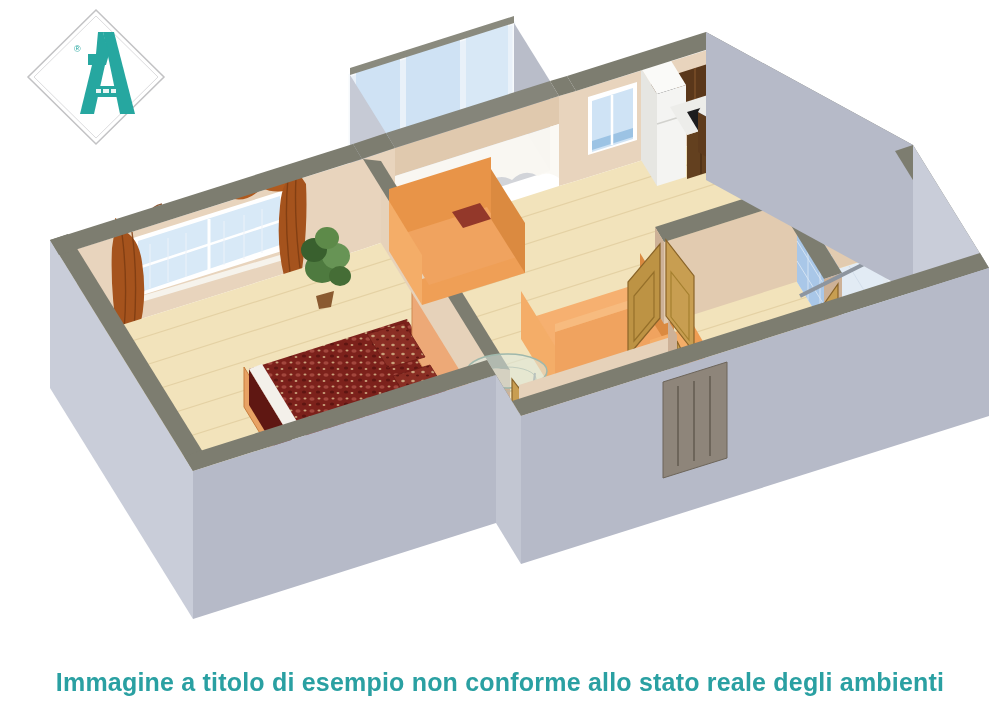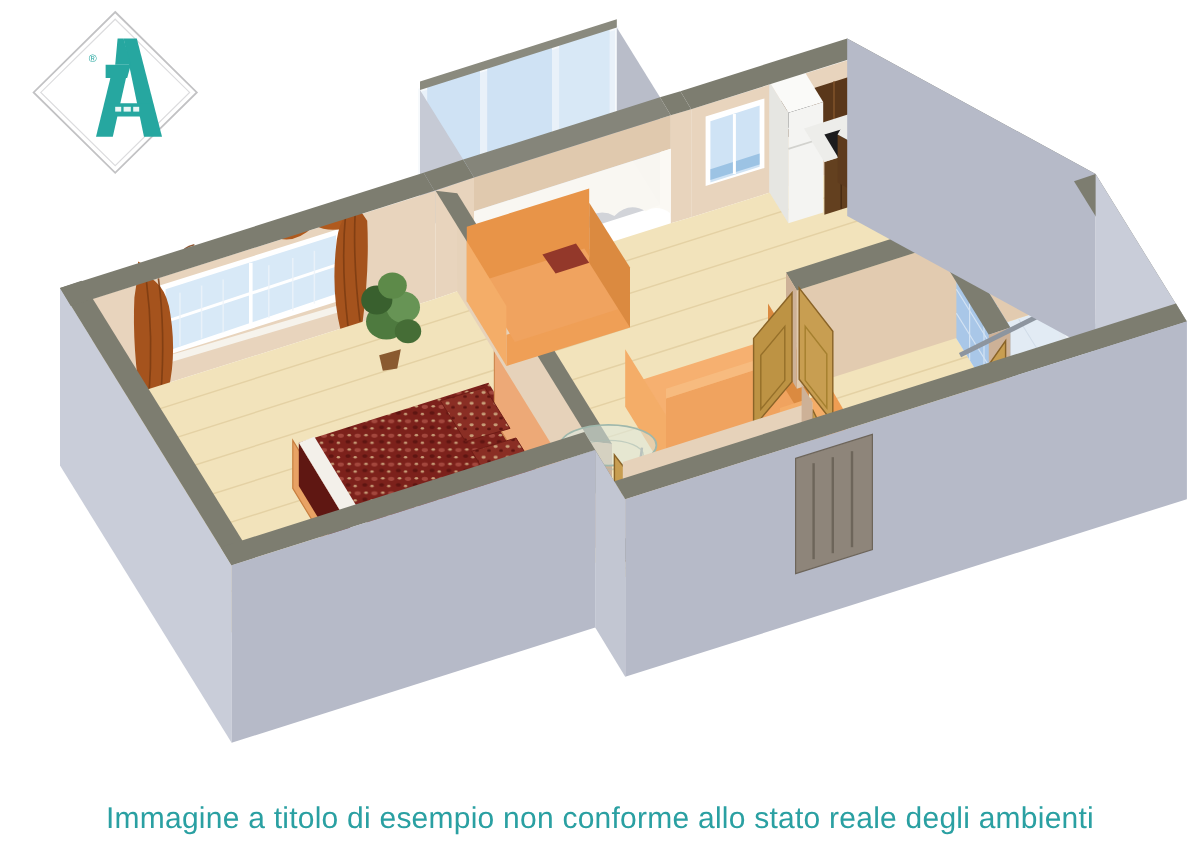--- a/index.html
+++ b/index.html
@@ -1,21 +1,21 @@
 <!DOCTYPE html>
 <html><head>
 <meta charset="utf-8">
 <style>
   html,body{margin:0;padding:0;background:#ffffff;}
   #stage{position:relative;width:1000px;height:707px;background:#ffffff;overflow:hidden;
          font-family:"Liberation Sans", sans-serif;}
   #plan{position:absolute;left:0;top:0;}
   #logo{position:absolute;left:8px;top:2px;}
   #caption{position:absolute;left:0;right:0;bottom:10px;text-align:center;
-           font-size:25px;font-weight:normal;color:#2aa0a2;letter-spacing:0.2px;}
+           font-size:25px;font-weight:bold;color:#2aa0a2;letter-spacing:0.2px;}
 </style>
 </head>
 <body>
 
 <div id="stage">
 
 <svg id="plan" width="1000" height="707" viewBox="0 0 1000 707">
   <defs>
     <pattern id="quilt" width="14" height="12" patternUnits="userSpaceOnUse">
       <rect width="14" height="12" fill="#7c211b"></rect>

